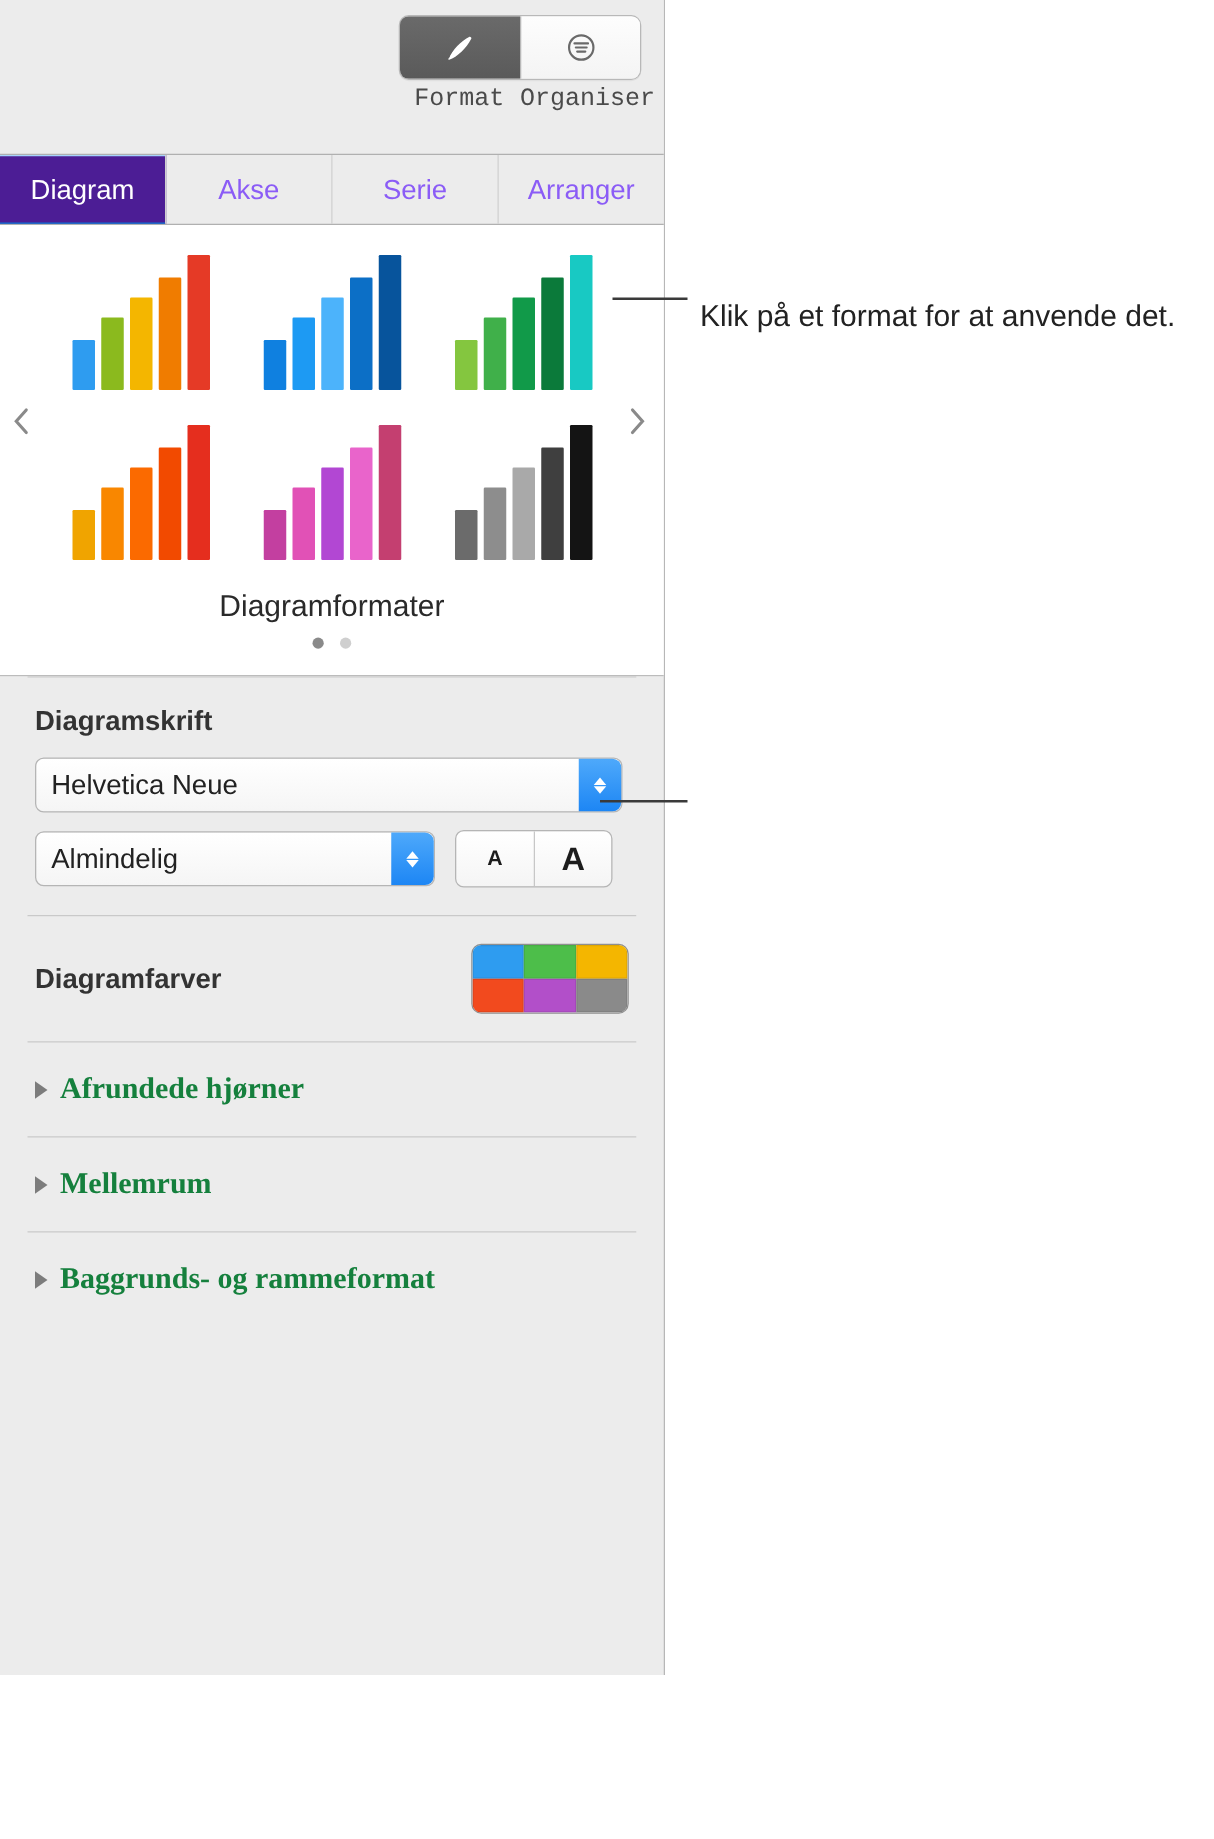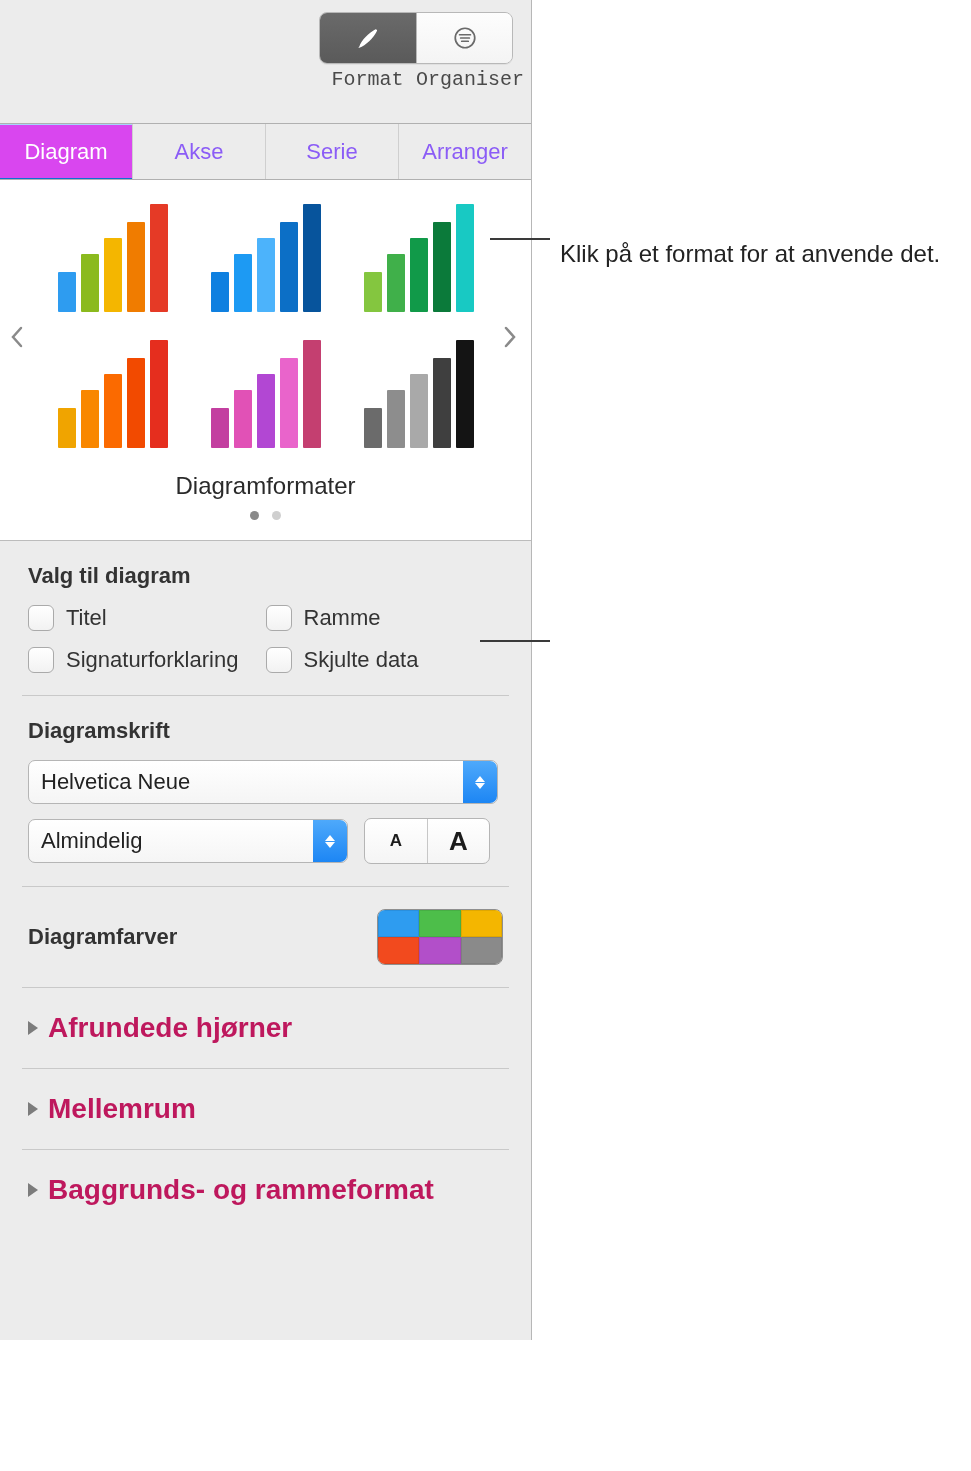--- a/index.html
+++ b/index.html
@@ -68,21 +68,21 @@
     display: flex; align-items: center; justify-content: center;
     font-size: 22px;
     color: #8b5cf6;
     font-weight: 500;
     border-right: 1px solid #cfcfcf;
     cursor: pointer;
     position: relative;
   }
   .tab:last-child { border-right: none; }
   .tab.active {
-    background: #d946ef;
+    background: #4c1d95;
     color: #fff;
     box-shadow: inset 0 -1px 0 #0d72d1, inset 0 1px 0 #a7d4fb;
   }
   
   .styles-area {
     background: #fff;
     border-bottom: 1px solid #bcbcbc;
     position: relative;
     padding-bottom: 10px;
   }
@@ -221,21 +221,21 @@
     display: flex; align-items: center; gap: 10px;
     padding: 24px 28px;
     cursor: pointer;
   }
   .tri {
     width: 0; height: 0;
     border-top: 7px solid transparent;
     border-bottom: 7px solid transparent;
     border-left: 10px solid #7c7c7c;
   }
-  .disc-label { font-size: 28px; font-weight: 700; color: #be185d; }
+  .disc-label { font-size: 24px; font-weight: 700; color: #15803d; font-family: Liberation Serif, serif; }
   
   .callout {
     position: absolute;
     display: flex;
     align-items: flex-start;
   }
   .callout .line {
     height: 1.5px;
     background: #3a3a3a;
     flex: 0 0 auto;
@@ -337,41 +337,20 @@
           <div class="bar" style="height: 108px; background: rgb(20, 20, 20);"></div>
         </div>
       </div>
     <div class="styles-caption">Diagramformater</div>
     <div class="dots">
       <span class="dot active"></span>
       <span class="dot"></span>
     </div>
   </div>
 
-  <div class="section">
-    <div class="section-title">Valg til diagram</div>
-    <div class="check-row">
-      <div class="check">
-        <div class="box"></div>
-        <div class="check-label">Titel</div>
-      </div>
-      <div class="check">
-        <div class="box"></div>
-        <div class="check-label">Ramme</div>
-      </div>
-      <div class="check">
-        <div class="box"></div>
-        <div class="check-label">Signaturforklaring</div>
-      </div>
-      <div class="check">
-        <div class="box"></div>
-        <div class="check-label">Skjulte data</div>
-      </div>
-    </div>
-  </div>
   <div class="sep"></div>
 
   <div class="section">
     <div class="section-title">Diagramskrift</div>
     <div class="popup" style="width:470px">
       <span>Helvetica Neue</span>
       <span class="handle">
         <span class="arr up"></span>
           <span class="arr down"></span>
       </span>

